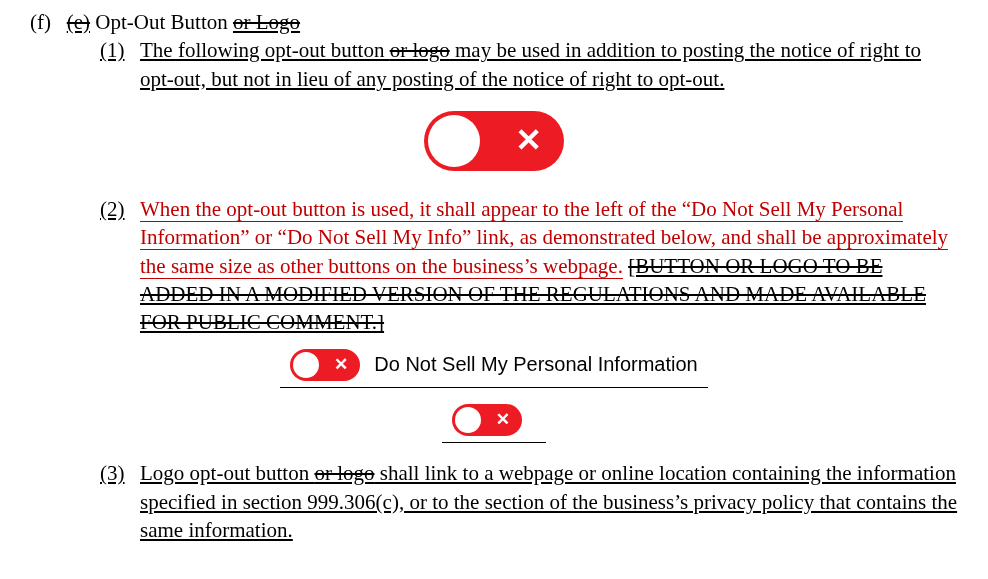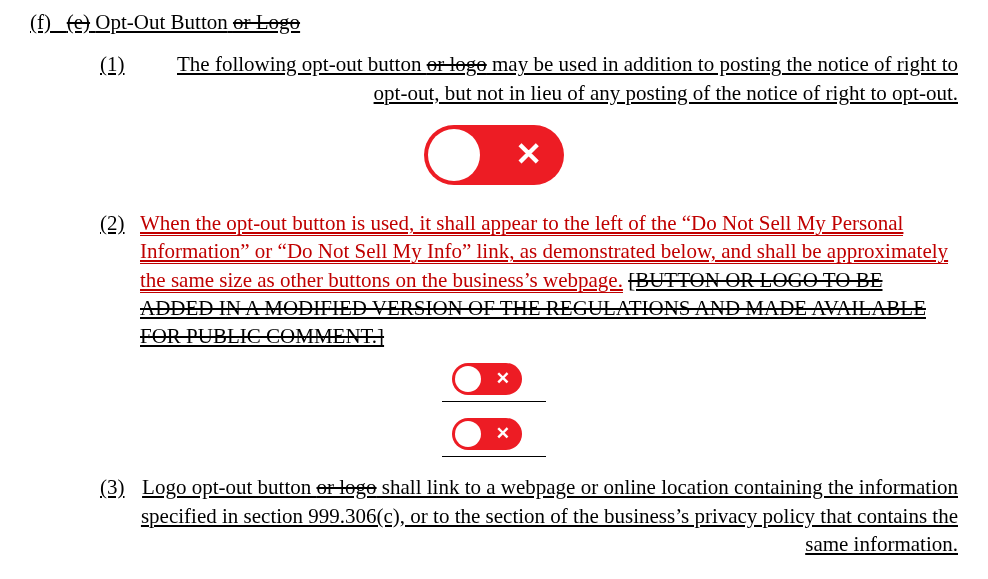--- a/index.html
+++ b/index.html
@@ -6,41 +6,37 @@
     margin: 0;
     padding: 8px 30px 20px 30px;
     font-family: "Times New Roman", Times, serif;
     font-size: 21px;
     color: #000;
     width: 988px;
     box-sizing: border-box;
     line-height: 1.35;
   }
   .section-header {
-    text-decoration: underline;
-    margin-bottom: 14px;
   }
   .strike { text-decoration: line-through underline; }
   .sub {
     margin-left: 70px;
     margin-bottom: 12px;
     display: flex;
   }
   .sub-num {
     text-decoration: underline;
     min-width: 40px;
   }
   .sub-body {
     text-decoration: underline;
     flex: 1;
-    text-align: right;
   }
   .red-ins {
     color: #c00000;
-    text-decoration: underline;
     text-decoration-color: #c00000;
     border-bottom: 1px solid #c00000;
   }
   .bracket-del {
     text-decoration: line-through underline;
   }
   .toggle-row {
     text-align: center;
     margin: 18px 0 24px 0;
   }
@@ -142,20 +138,21 @@
     <span class="bracket-del">[BUTTON OR LOGO TO BE ADDED IN A MODIFIED VERSION OF THE REGULATIONS AND MADE AVAILABLE FOR PUBLIC COMMENT.]</span>
   </span>
 </div>
 
 <div class="example-row">
   <span class="example-inner">
     <span class="toggle-sm">
       <span class="knob"></span>
       <span class="x">✕</span>
     </span>
+    <span class="example-label">Do Not Sell My Personal Information</span>
   </span>
 </div>
 
 <div class="example-row">
   <span class="example-inner">
     <span class="toggle-sm">
       <span class="knob"></span>
       <span class="x">✕</span>
     </span>
   </span>

